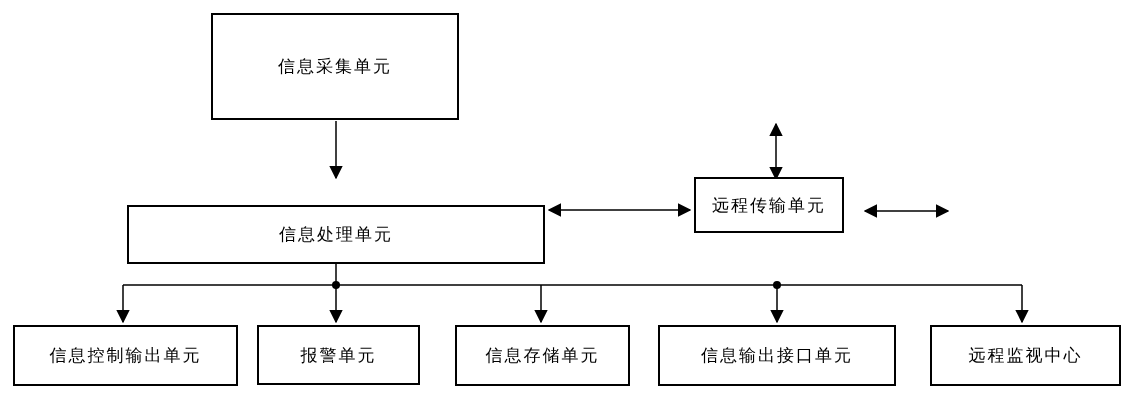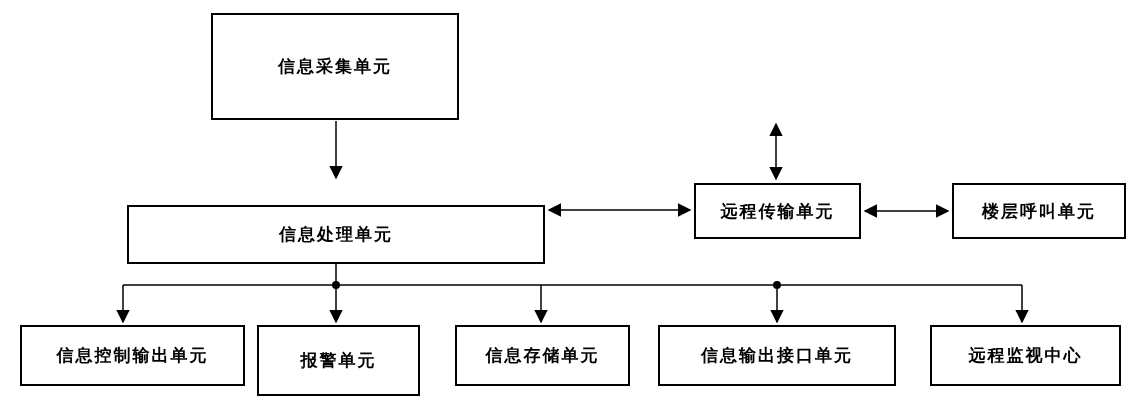--- a/index.html
+++ b/index.html
@@ -25,21 +25,21 @@
   .node {
     position: absolute;
     box-sizing: border-box;
     background: #ffffff;
     border: 2px solid #000000;
     display: flex;
     align-items: center;
     justify-content: center;
     text-align: center;
     font-size: 17px;
-    font-weight: bold;
+    font-weight: normal;
     color: #000000;
     letter-spacing: 2px;
   }
   .node.dashed {
     border: 1px dashed #444444;
     font-size: 16px;
   }
 </style>
 </head>
 <body>
@@ -77,33 +77,30 @@
 
   <div class="node" style="left:211px; top:13px; width:248px; height:107px;">
     <span>信息采集单元</span>
   </div>
 
 
   <div class="node" style="left:127px; top:181px; width:418px; height:59px;margin-top:24px;">
     <span>信息处理单元</span>
   </div>
 
-  <div class="node" style="left:694px; top:183px; width:167px; height:56px;">
+  <div class="node" style="left:694px; top:177px; width:150px; height:56px;">
     <span>远程传输单元</span>
   </div>
 
-  <div class="node" style="left:952px; top:183px; width:174px; height:56px;">
-    <span>楼层呼叫单元</span>
-  </div>
 
-  <div class="node" style="left:13px; top:325px; width:225px; height:61px;margin-left:7px;">
+  <div class="node" style="left:13px; top:325px; width:225px; height:61px;">
     <span>信息控制输出单元</span>
   </div>
 
-  <div class="node" style="left:257px; top:325px; width:163px; height:71px;">
+  <div class="node" style="left:257px; top:325px; width:163px; height:60px;">
     <span>报警单元</span>
   </div>
 
   <div class="node" style="left:455px; top:325px; width:175px; height:61px;">
     <span>信息存储单元</span>
   </div>
 
   <div class="node" style="left:658px; top:325px; width:238px; height:61px;">
     <span>信息输出接口单元</span>
   </div>

